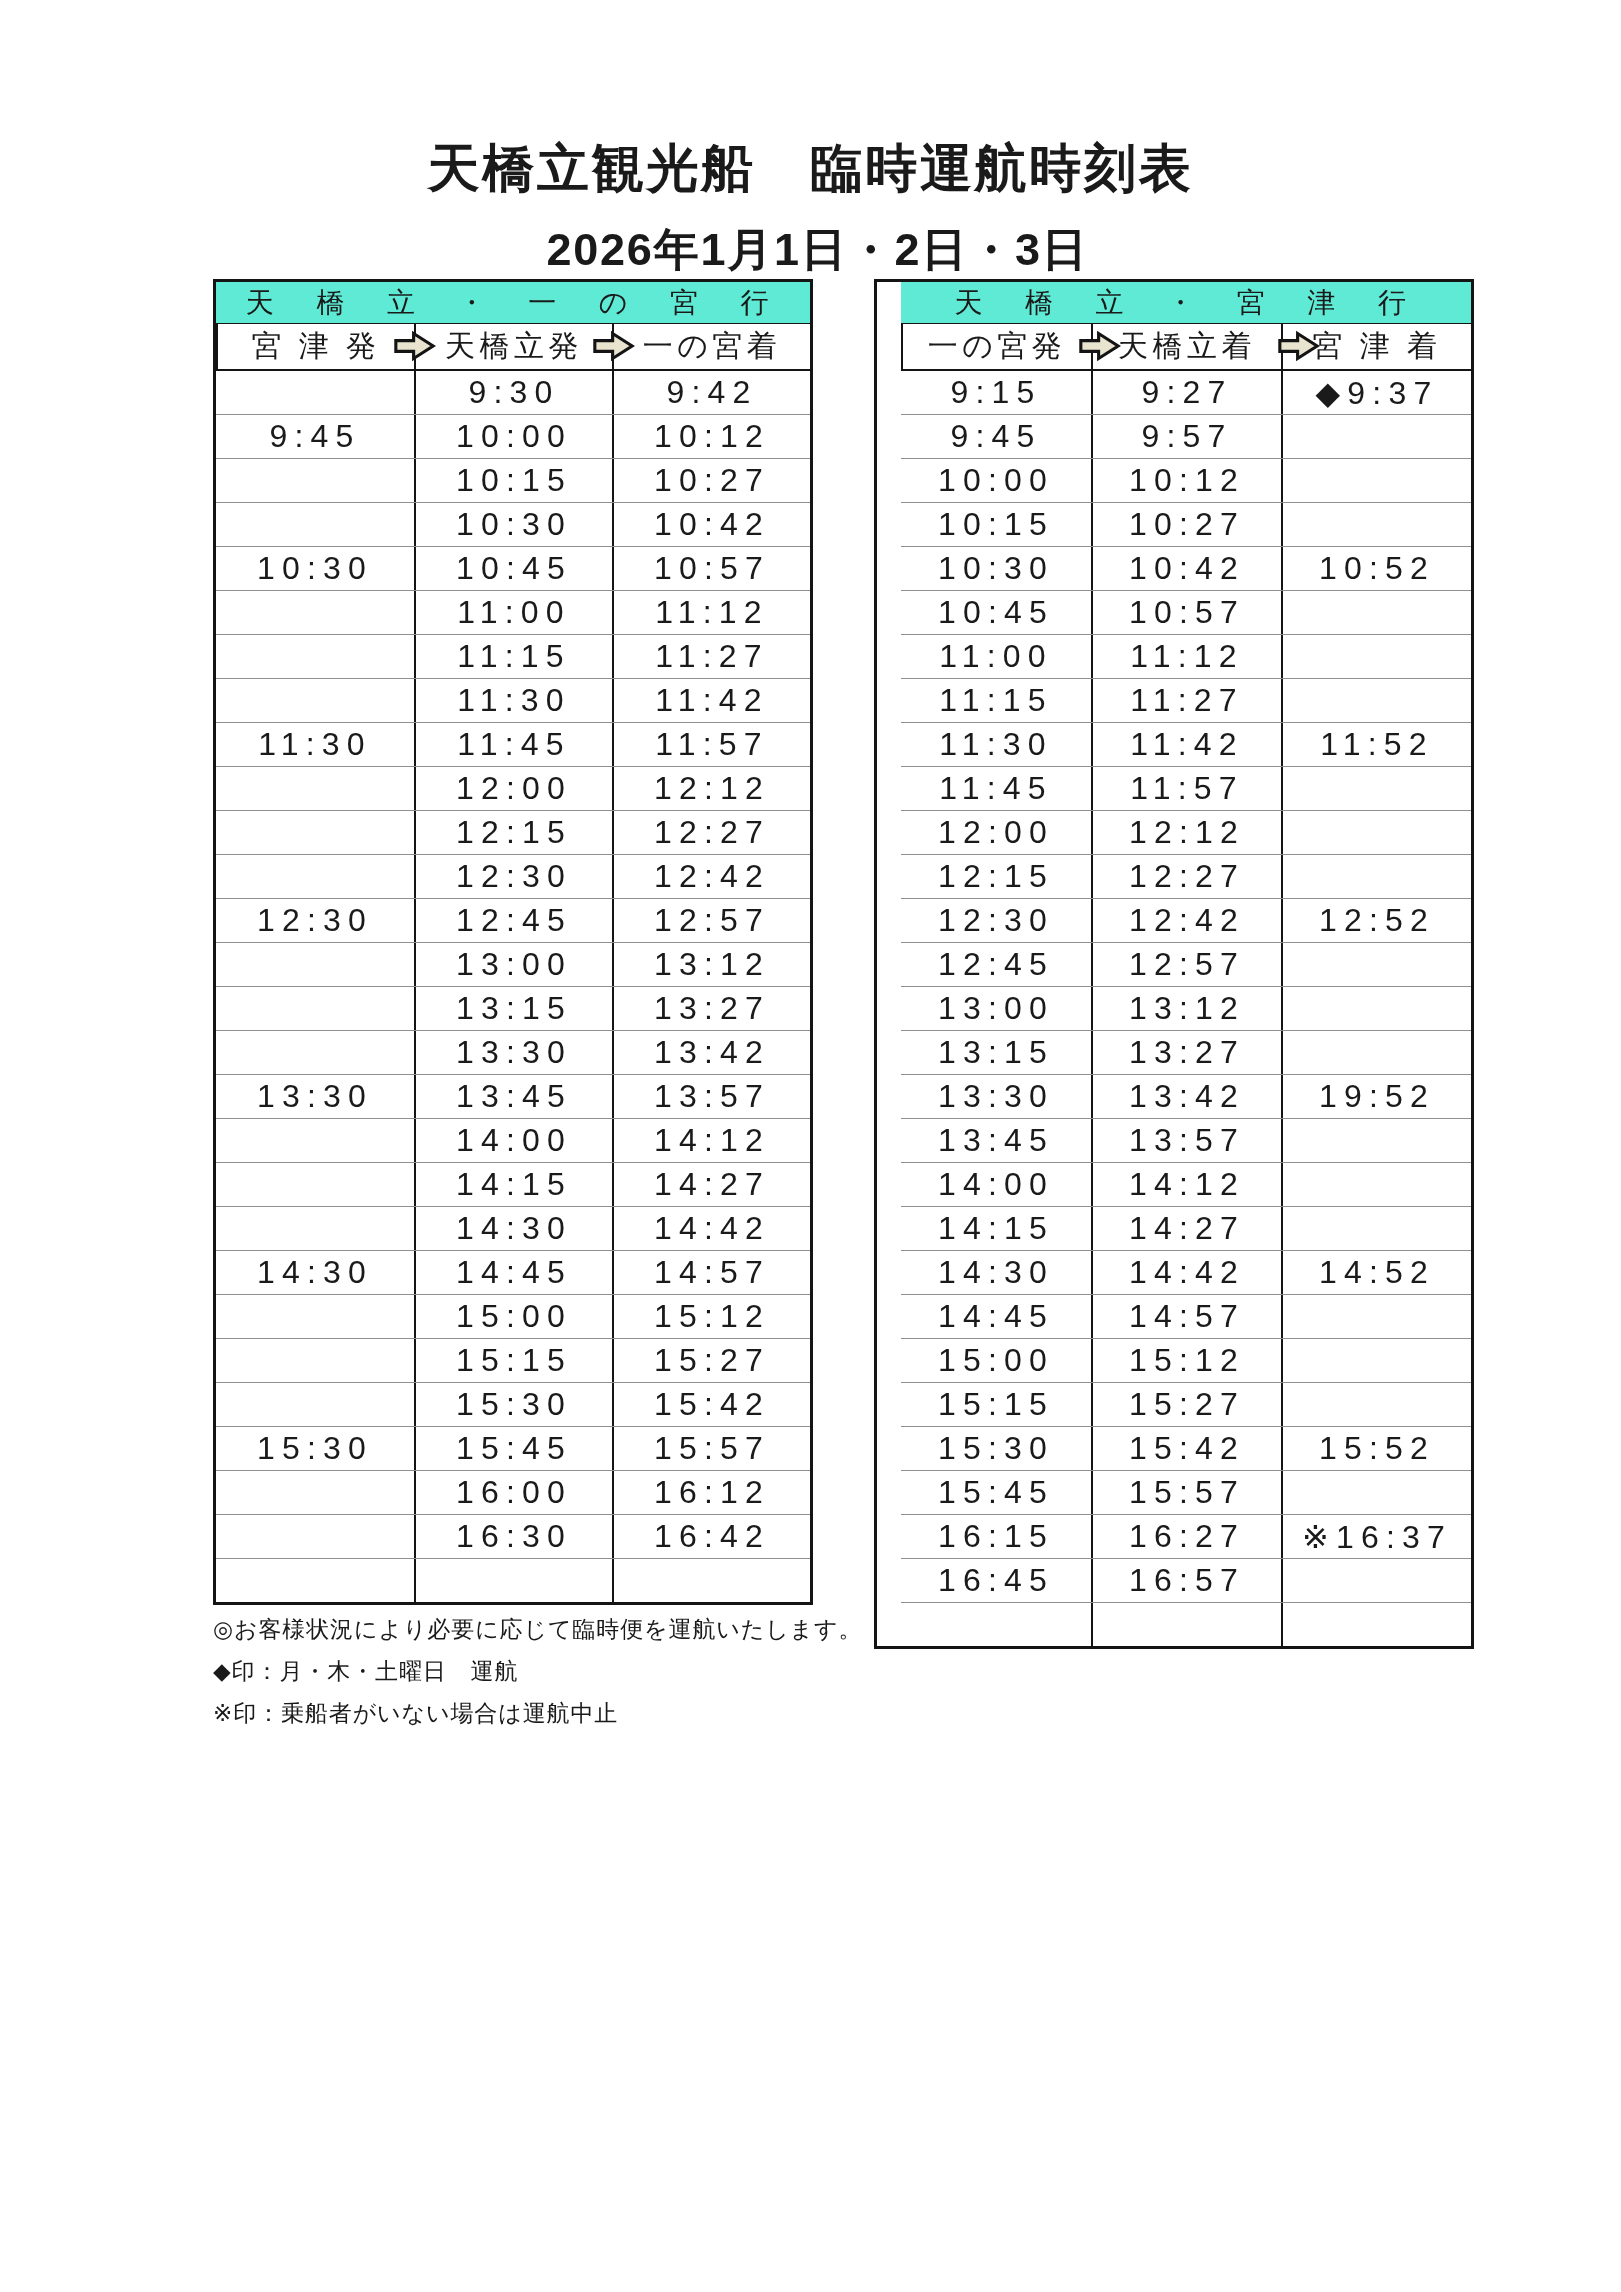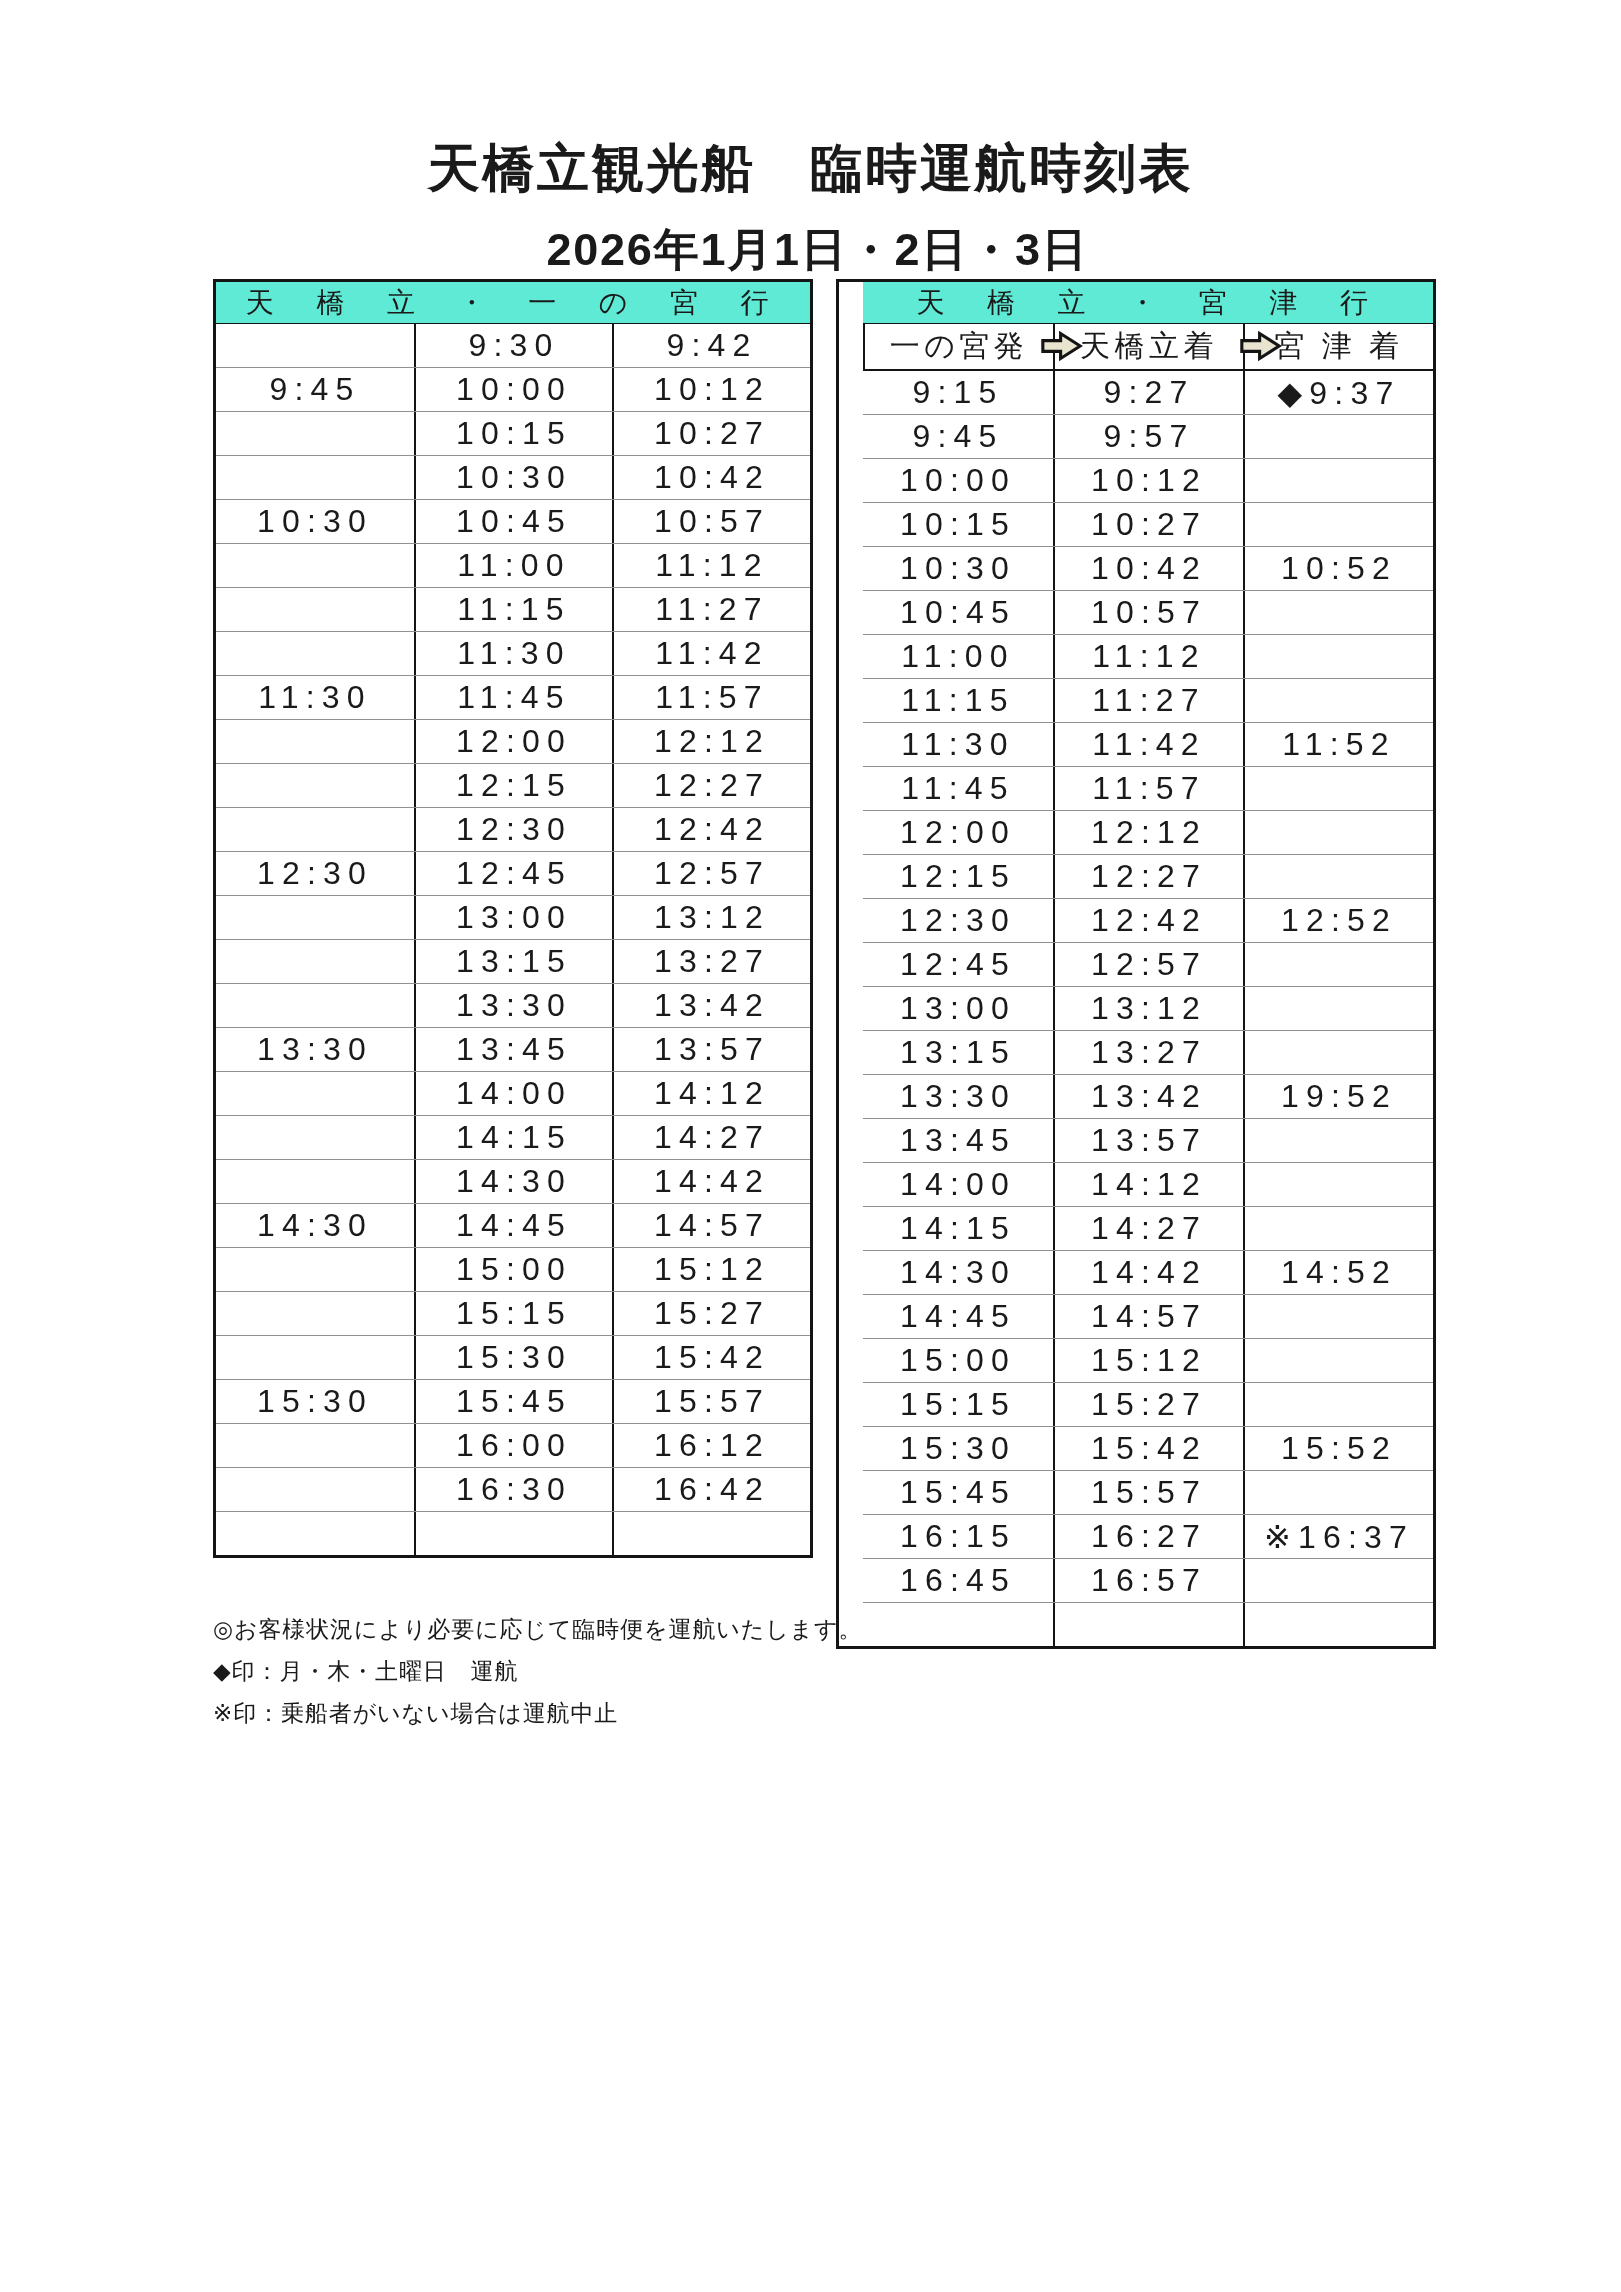--- a/index.html
+++ b/index.html
@@ -23,21 +23,21 @@
     letter-spacing: 1.8px;
     padding-left: 7px;
   }
 
   .ttable {
     position: absolute; top: 279px; width: 600px;
     box-sizing: border-box;
     border: 3.6px solid #141414; background: #ffffff;
   }
   .ttable.left  { left: 213px; }
-  .ttable.right { left: 836px; padding-left: 24px; }
+  .ttable.right { left: 874px; padding-left: 24px; }
 
   .ttl {
     height: 41px; background: #5eead4;
     border-bottom: 1.8px solid #141414;
     display: flex; align-items: center; justify-content: center;
     font-size: 28px; letter-spacing: 11.6px; word-spacing: 11.6px;
     white-space: pre;
   }
 
   .colrow {
@@ -84,20 +84,31 @@
 </head>
 <body>
 
 <div class="page">
 
   <div class="title">天橋立観光船　臨時運航時刻表</div>
   <div class="subtitle">2026年1月1日・2日・3日</div>
 
   <section class="ttable left">
     <div class="ttl">天 橋 立 ・ 一 の 宮 行</div>
+    <div class="colrow">
+      <svg class="arrow a1" viewBox="0 0 48 36">
+        <path d="M3 12 H23 V4 L45 18 L23 32 V24 H3 Z" fill="#e9e4cf" stroke="#141414" stroke-width="3.5" stroke-linejoin="miter"></path>
+      </svg>
+      <svg class="arrow a2" viewBox="0 0 48 36">
+        <path d="M3 12 H23 V4 L45 18 L23 32 V24 H3 Z" fill="#e9e4cf" stroke="#141414" stroke-width="3.5" stroke-linejoin="miter"></path>
+      </svg>
+    <div class="colcell">宮 津 発</div>
+        <div class="colcell">天橋立発</div>
+        <div class="colcell">一の宮着</div>
+      </div>
     <div class="rows">
         <div class="row">
           <div class="cell"></div>
           <div class="cell">9:30</div>
           <div class="cell">9:42</div>
         </div>
         <div class="row">
           <div class="cell">9:45</div>
           <div class="cell">10:00</div>
           <div class="cell">10:12</div>

